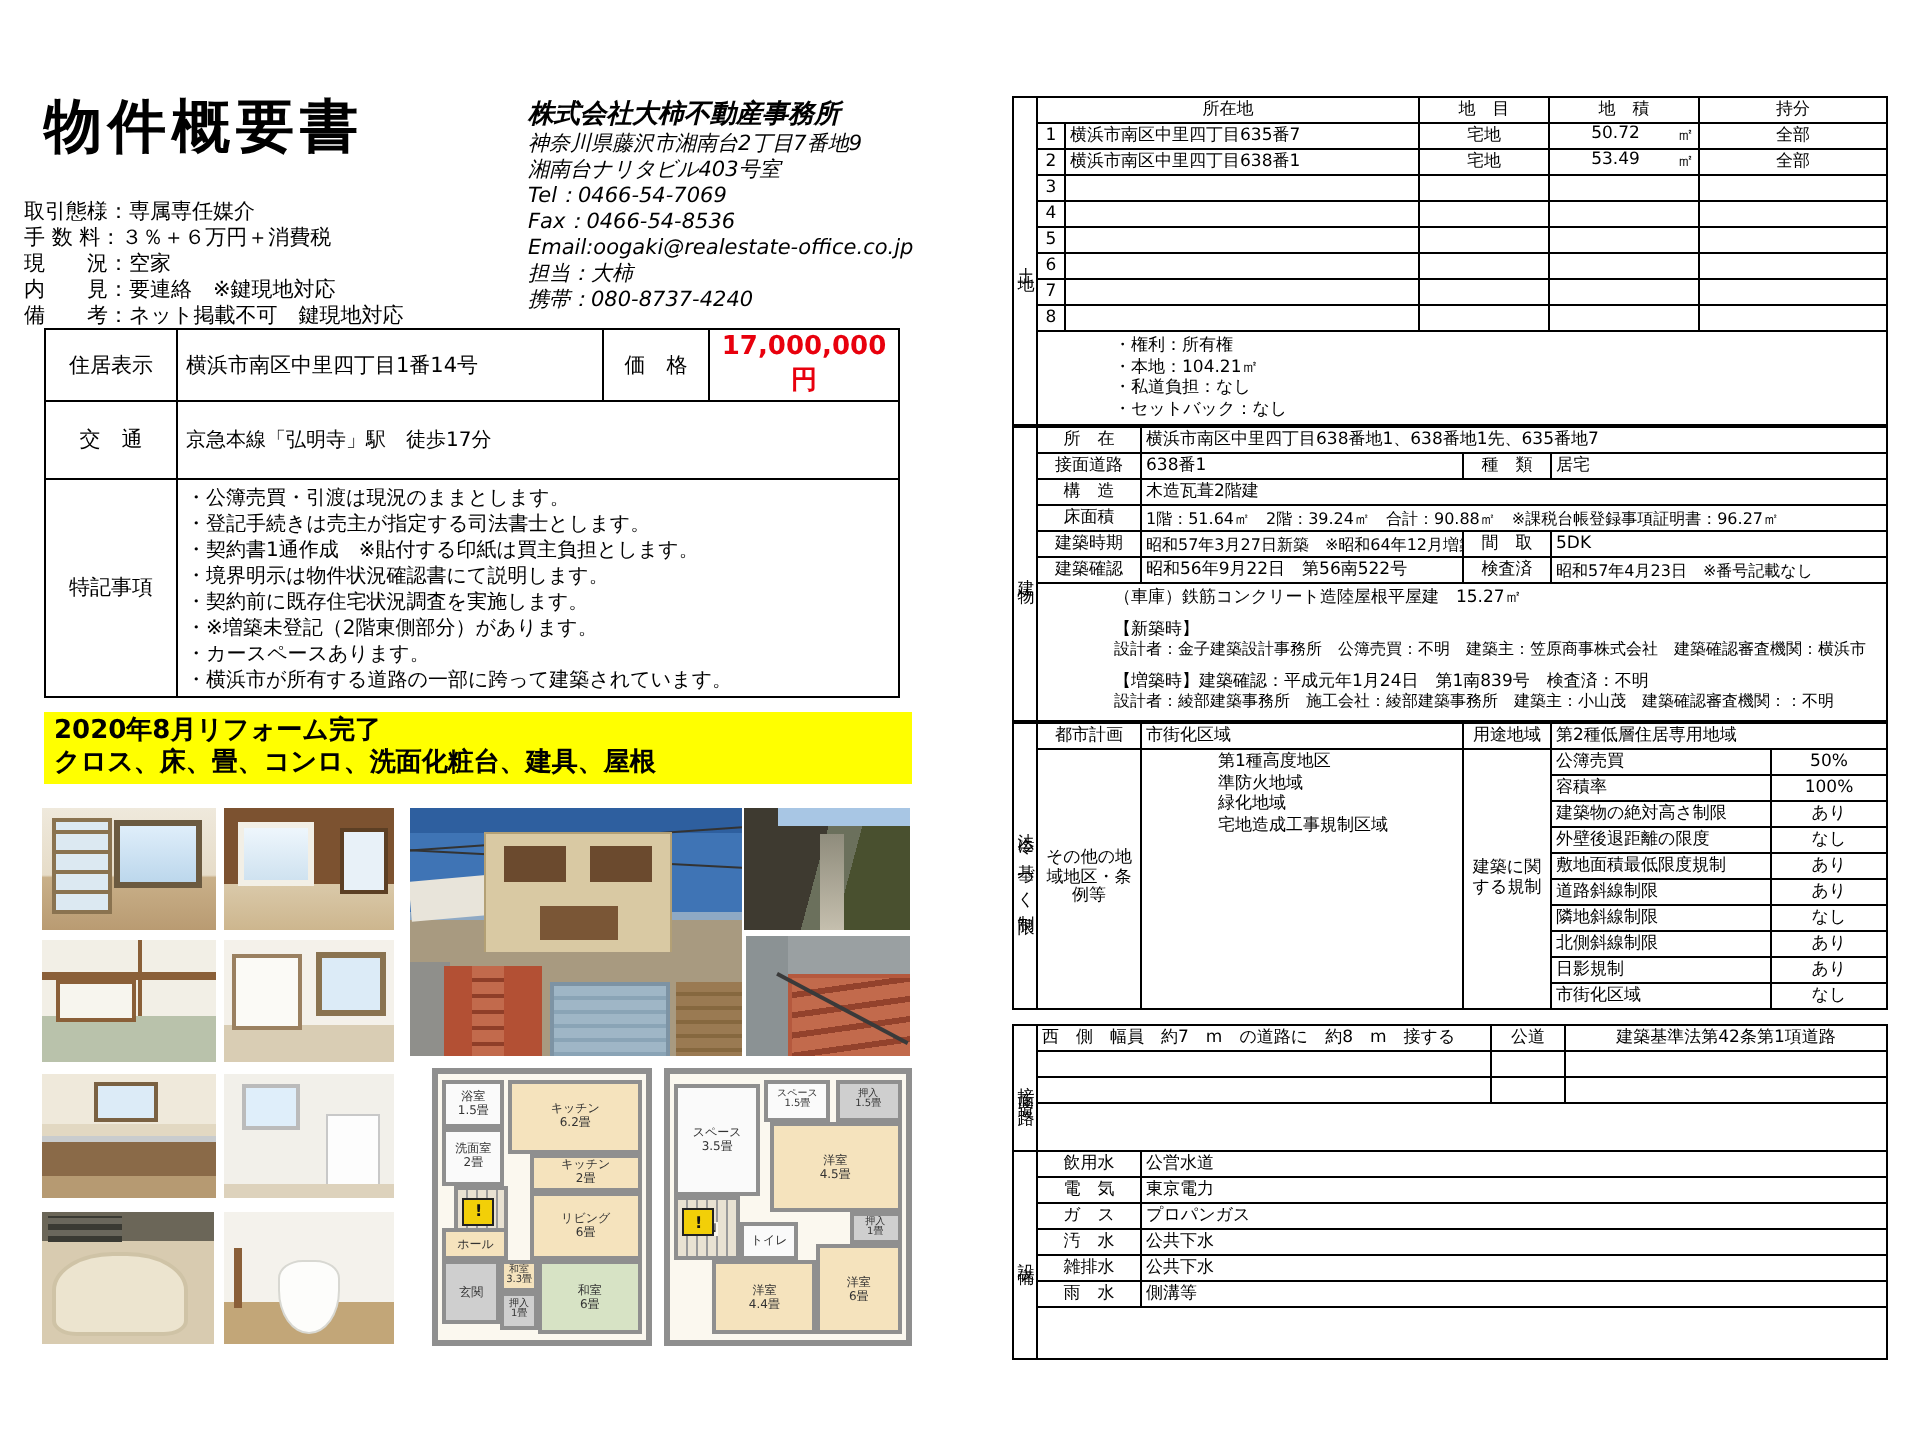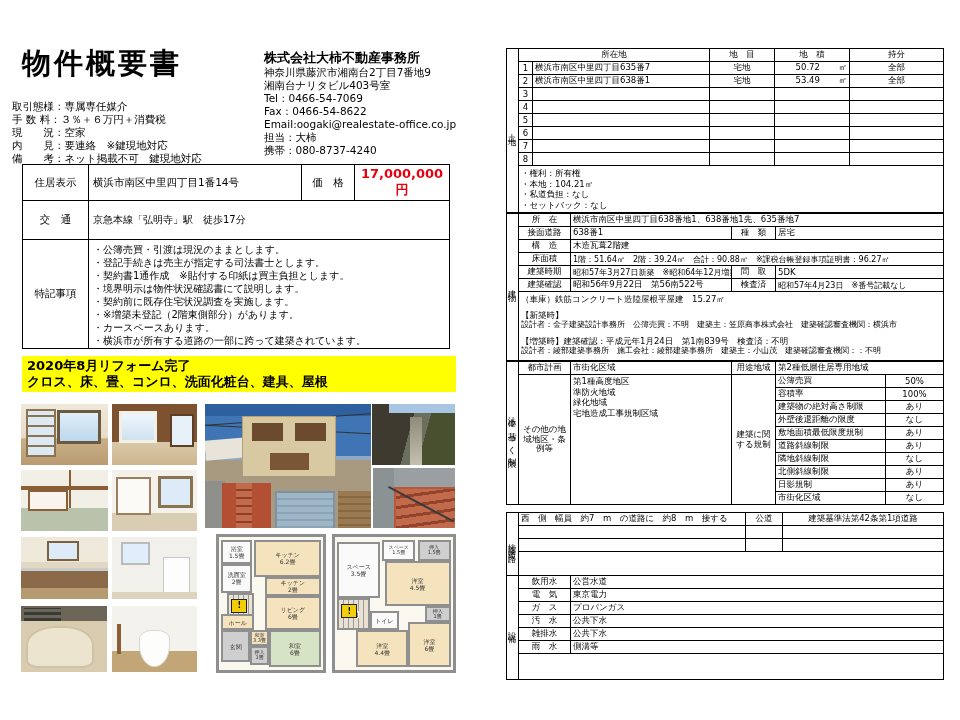--- a/index.html
+++ b/index.html
@@ -1,21 +1,21 @@
 <!DOCTYPE html>
 <html><head>
 <meta charset="utf-8">
 <style>
   html,body{margin:0;padding:0;background:#fff;}
   .canvas{position:relative;width:960px;height:720px;background:#ffffff;overflow:hidden;
           font-family:"DejaVu Sans","Liberation Sans",sans-serif;color:#000;}
   
   .title{position:absolute;left:22px;top:44px;font-size:29px;font-weight:bold;letter-spacing:3px;}
   .terms{position:absolute;left:12px;top:100px;font-size:10.5px;line-height:13px;}
-  .company{position:absolute;left:264px;top:50px;font-size:10.5px;line-height:13px;}
+  .company{position:absolute;left:264px;top:50px;font-size:10.5px;line-height:13px;font-style:italic;}
   .company .cname{font-size:13px;font-weight:bold;line-height:16px;}
   table{border-collapse:collapse;table-layout:fixed;}
   .ltable{position:absolute;left:22px;top:164px;width:427px;font-size:10.5px;}
   .ltable td{border:1px solid #000;padding:1px 4px;vertical-align:middle;overflow:hidden;}
   .c{text-align:center;}
   .price{color:#e8000d;font-weight:bold;font-size:13px;text-align:center;}
   .noteline{font-size:10px;line-height:13px;white-space:nowrap;}
   .banner{position:absolute;left:22px;top:356px;width:424px;background:#ffff00;padding:2px 5px;
           font-size:13px;font-weight:bold;line-height:16px;}
   
@@ -29,21 +29,21 @@
   .stairsR{background:repeating-linear-gradient(90deg,#e9e2d2 0 4px,#9a9a9a 4px 5px);}
   .warn{position:absolute;width:14px;height:12px;background:#f2cf08;border:1px solid #222;color:#111;
         font-size:8px;font-weight:bold;display:flex;align-items:center;justify-content:center;z-index:2;}
   
   .rwrap{position:absolute;left:506px;top:48px;width:438px;}
   .rt{width:437px;font-size:8.5px;}
   .rt td{border:1px solid #000;padding:0 2px;height:12px;vertical-align:middle;overflow:hidden;white-space:nowrap;}
   .rt .wrap{white-space:normal;line-height:9.5px;}
   .vcell{writing-mode:vertical-rl;text-orientation:upright;text-align:center;letter-spacing:4px;padding:0;}
   .flexnum{display:flex;} .flexnum .v{flex:1;text-align:center;} 
-  .blockline{line-height:10.5px;white-space:nowrap;}
+  .blockline{line-height:10.5px;white-space:nowrap;margin-left:36px;}
   .gap{margin-top:7px;}
 </style>
 </head>
 <body>
 
 <div class="canvas">
 
   <div class="title">物件概要書</div>
 
   <div class="terms">
@@ -52,21 +52,21 @@
     <div>現　　況：空家</div>
     <div>内　　見：要連絡　※鍵現地対応</div>
     <div>備　　考：ネット掲載不可　鍵現地対応</div>
   </div>
 
   <div class="company">
     <div class="cname">株式会社大柿不動産事務所</div>
     <div>神奈川県藤沢市湘南台2丁目7番地9</div>
     <div>湘南台ナリタビル403号室</div>
     <div>Tel：0466-54-7069</div>
-    <div>Fax：0466-54-8622</div>
+    <div>Fax：0466-54-8536</div>
     <div>Email:oogaki@realestate-office.co.jp</div>
     <div>担当：大柿</div>
     <div>携帯：080-8737-4240</div>
   </div>
 
   <table class="ltable">
     <colgroup>
         <col style="width:66px">
         <col style="width:213px">
         <col style="width:53px">

